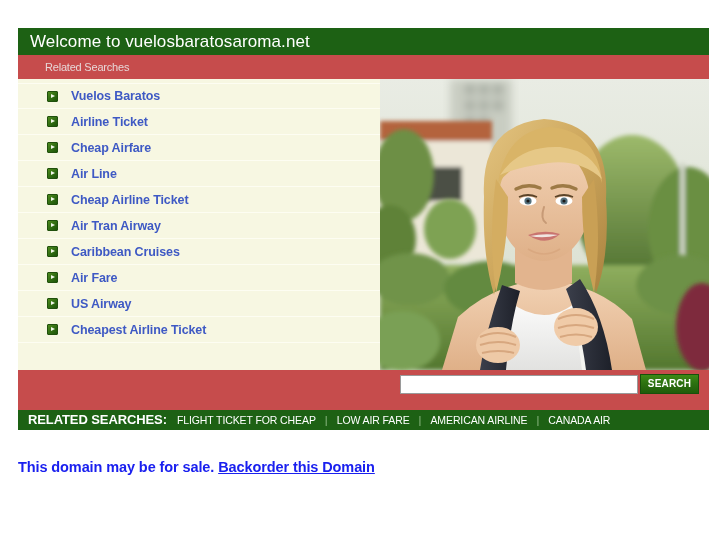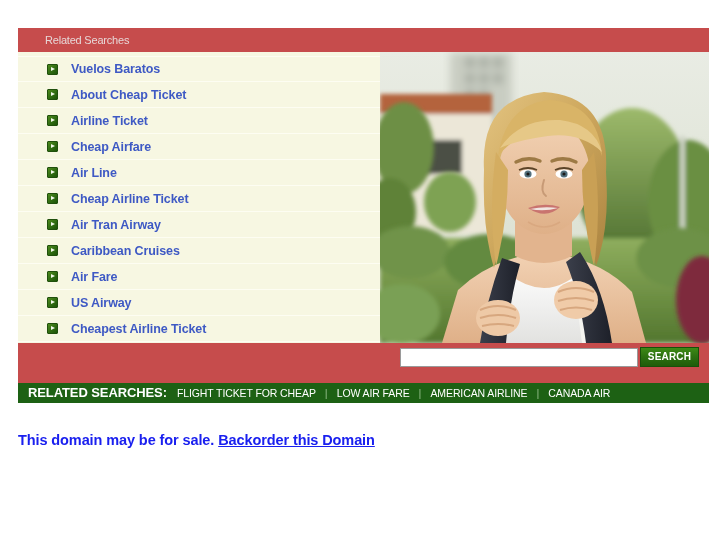--- a/index.html
+++ b/index.html
@@ -203,33 +203,30 @@
   .notice a {
     color: #1a20ef;
     text-decoration: underline;
   }
 </style>
 </head>
 <body>
 
 <div class="page">
 
+  <div class="titlebar">Welcome to vuelosbaratosaroma.net</div>
 
   <div class="redstrip">Related Searches</div>
 
   <div class="body-row">
 
     <div class="linklist">
       <div class="linkrow">
         <span class="bullet"></span>
         <span class="linktext">Vuelos Baratos</span>
-      </div>
-      <div class="linkrow">
-        <span class="bullet"></span>
-        <span class="linktext">About Cheap Ticket</span>
       </div>
       <div class="linkrow">
         <span class="bullet"></span>
         <span class="linktext">Airline Ticket</span>
       </div>
       <div class="linkrow">
         <span class="bullet"></span>
         <span class="linktext">Cheap Airfare</span>
       </div>
       <div class="linkrow">

